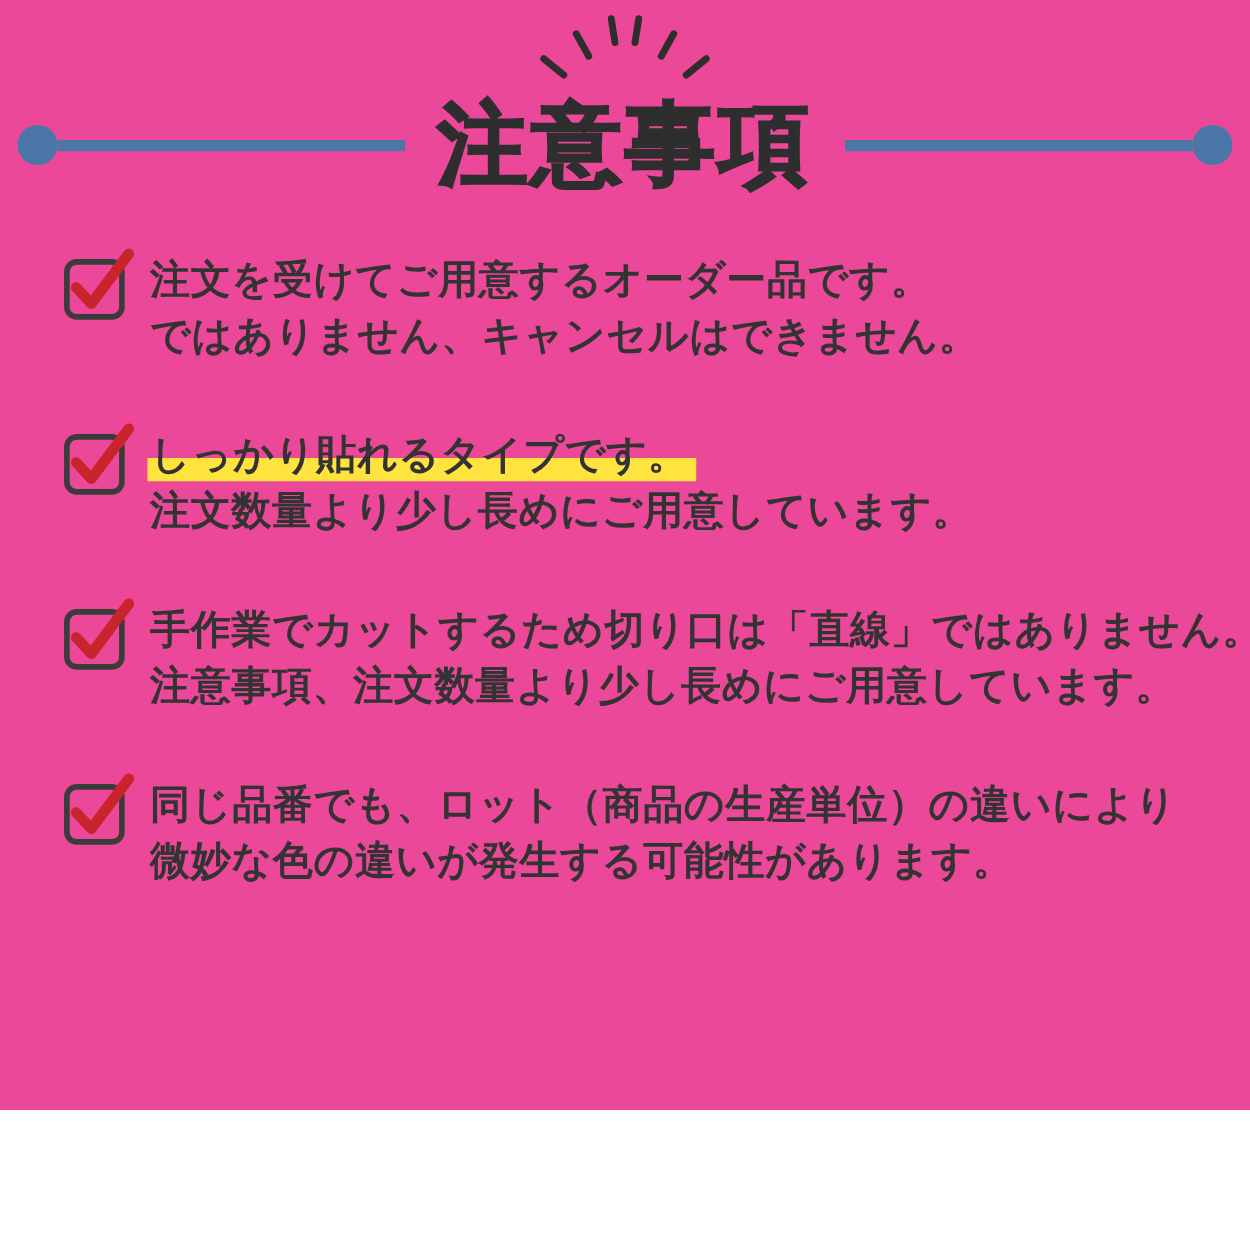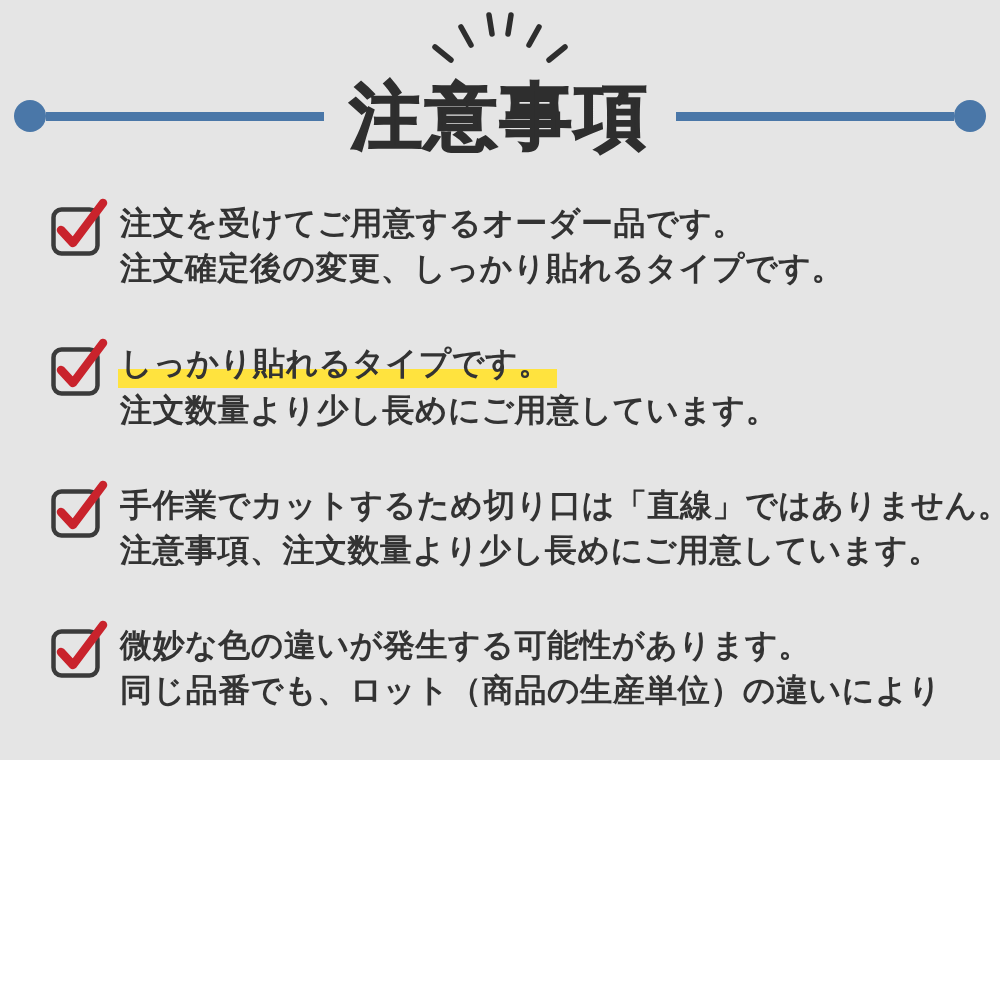--- a/index.html
+++ b/index.html
@@ -10,22 +10,22 @@
     width: 1000px;
     height: 1000px;
     background: #ffffff;
     font-family: "Liberation Sans", "DejaVu Sans", sans-serif;
     color: #333333;
     overflow: hidden;
   }
   .page {
     position: relative;
     width: 1000px;
-    height: 760px;
-    background: #e5e5e5;
+    height: 888px;
+    background: #ec4899;
   }
 
   
   .burst {
     position: absolute;
     top: 10px;
     left: 50%;
     transform: translateX(-50%);
   }
   .title-row {
@@ -95,21 +95,20 @@
     line-height: 45px;
     font-weight: 700;
     letter-spacing: 0.5px;
     white-space: nowrap;
     color: #333333;
   }
   .hl {
     background-image: linear-gradient(transparent 54%, #ffe33e 54%, #ffe33e 100%);
     padding: 0 6px 4px 2px;
     margin-left: -2px;
-    font-family: Liberation Mono, monospace;
   }
 </style>
 </head>
 <body>
 
 <div class="page">
 
   <svg class="burst" width="150" height="64" viewBox="0 0 150 64" fill="none">
     <g stroke="#2e2e2e" stroke-width="5.5" stroke-linecap="round">
       <line x1="10" y1="37" x2="26" y2="50"></line>
@@ -135,21 +134,21 @@
 
   <main class="items">
 
     <section class="item">
       <svg class="checkbox" width="58" height="58" viewBox="0 0 58 58" fill="none">
         <rect x="3.5" y="11.5" width="44" height="44" rx="8" stroke="#3b3b3b" stroke-width="4.5"></rect>
         <path d="M11 32 L23 45 L53 5" stroke="#c9232c" stroke-width="8.5" stroke-linecap="round" stroke-linejoin="round"></path>
       </svg>
       <div class="lines">
         <p><span>注文を受けてご用意するオーダー品です。</span></p>
-        <p><span>注文確定後の変更、しっかり貼れるタイプです。</span></p>
+        <p><span>ではありません、キャンセルはできません。</span></p>
       </div>
     </section>
 
     <section class="item">
       <svg class="checkbox" width="58" height="58" viewBox="0 0 58 58" fill="none">
         <rect x="3.5" y="11.5" width="44" height="44" rx="8" stroke="#3b3b3b" stroke-width="4.5"></rect>
         <path d="M11 32 L23 45 L53 5" stroke="#c9232c" stroke-width="8.5" stroke-linecap="round" stroke-linejoin="round"></path>
       </svg>
       <div class="lines">
         <p><span class="hl">しっかり貼れるタイプです。</span></p>
@@ -167,20 +166,20 @@
         <p><span>注意事項、注文数量より少し長めにご用意しています。</span></p>
       </div>
     </section>
 
     <section class="item">
       <svg class="checkbox" width="58" height="58" viewBox="0 0 58 58" fill="none">
         <rect x="3.5" y="11.5" width="44" height="44" rx="8" stroke="#3b3b3b" stroke-width="4.5"></rect>
         <path d="M11 32 L23 45 L53 5" stroke="#c9232c" stroke-width="8.5" stroke-linecap="round" stroke-linejoin="round"></path>
       </svg>
       <div class="lines">
+        <p><span>同じ品番でも、ロット（商品の生産単位）の違いにより</span></p>
         <p><span>微妙な色の違いが発生する可能性があります。</span></p>
-        <p><span>同じ品番でも、ロット（商品の生産単位）の違いにより</span></p>
       </div>
     </section>
 
 
   </main>
 </div>
 
 </body></html>

